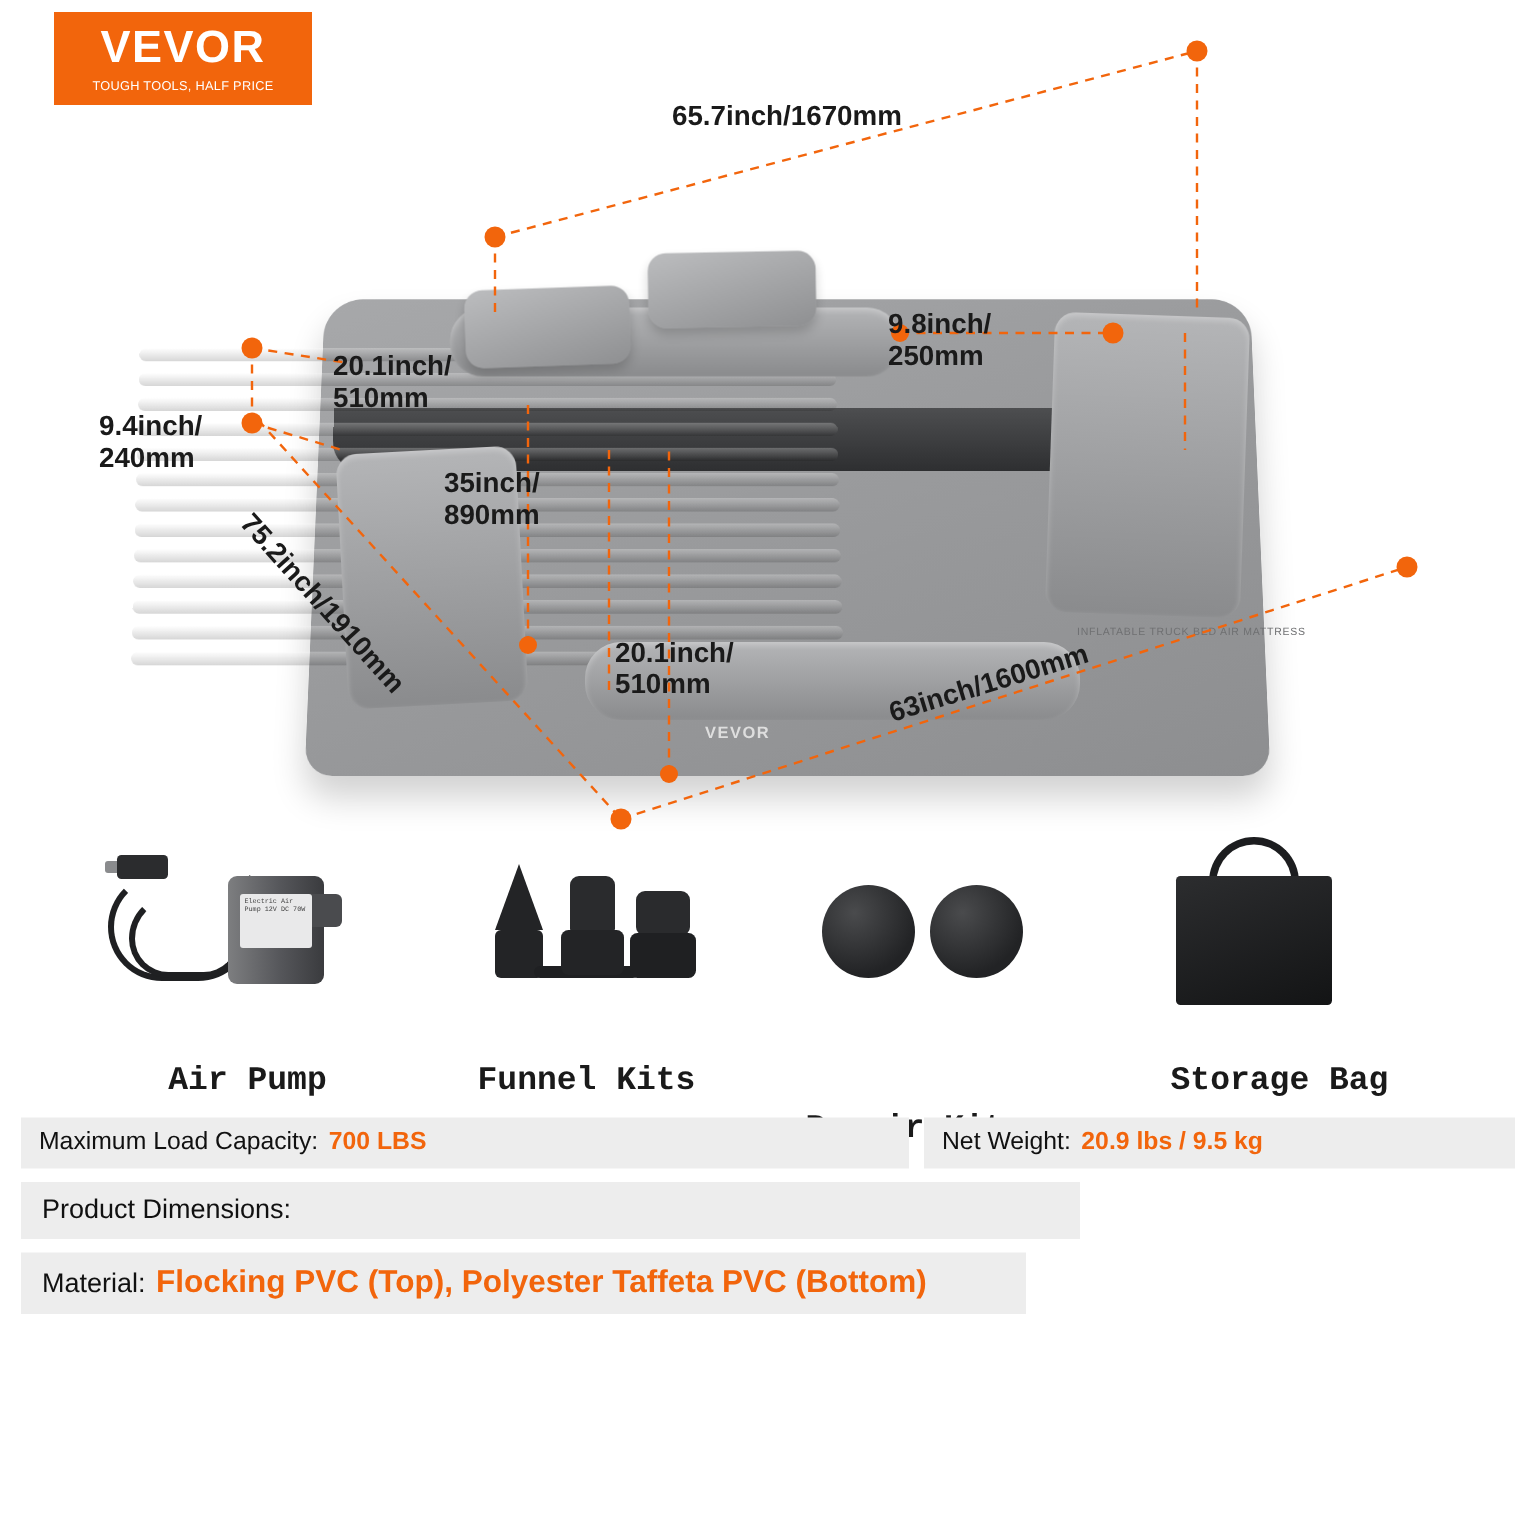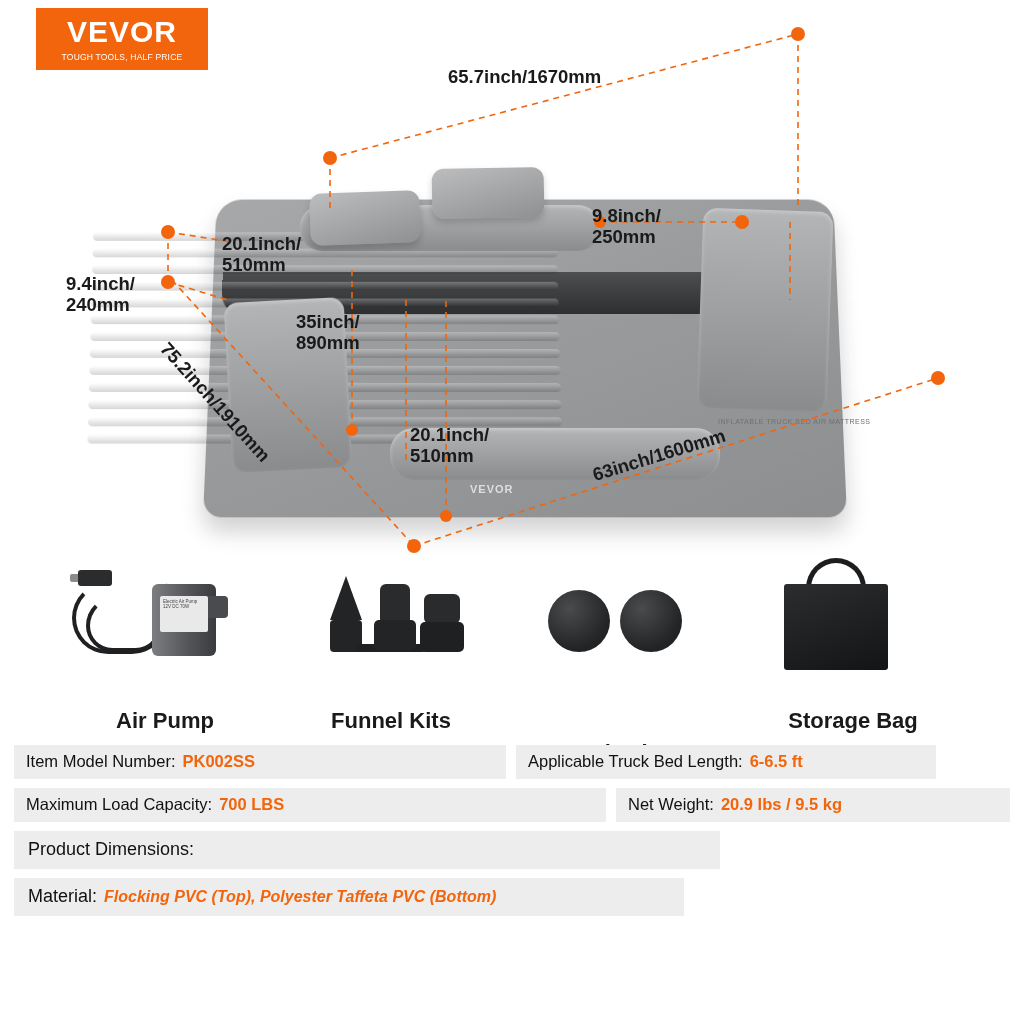--- a/index.html
+++ b/index.html
@@ -86,21 +86,21 @@
 
   
   .ov { position: absolute; left: 0; top: 0; width: 1024px; height: 560px; pointer-events: none; }
   .dim-label {
     position: absolute; font-weight: bold; color: #1a1a1a;
     line-height: 1.15; white-space: pre-line;
   }
   .dim-19 { font-size: 18.5px; }
 
   
-  .acc-row { position: absolute; left: 0; top: 552px; width: 1024px; height: 180px; }
+  .acc-row { position: absolute; left: 0; top: 552px; width: 1024px; height: 180px; font-family: Liberation Mono, monospace; }
   .acc { position: absolute; text-align: center; }
   .acc-title {
     position: absolute; width: 230px; text-align: center;
     font-size: 22px; font-weight: bold; top: 156px;
   }
 
   
   .pump-body {
     position: absolute; left: 152px; top: 32px; width: 64px; height: 72px;
     background: linear-gradient(90deg,#7d7e80,#55565a 55%,#3a3b3e);
@@ -176,21 +176,21 @@
     background: #ededed;
     padding: 7px 12px 8px 12px;
     font-size: 16.5px;
     white-space: nowrap;
     display: flex; align-items: baseline;
   }
   .chip .k { color: #111; }
   .chip .v { color: #f2650c; font-weight: bold; margin-left: 7px; }
   .chip.big { font-size: 18px; padding: 8px 14px 9px 14px; }
   .chip.big .v { font-size: 18px; }
-  .chip.mat .v { font-size: 16px; font-style: italic; }
+  .chip.mat .v { font-size: 21px; }
 </style>
 </head>
 <body>
 
 <div class="logo">
   <div class="logo-main">VEVOR</div>
   <div class="logo-sub">TOUGH TOOLS, HALF PRICE</div>
 </div>
 
 <div class="hero">
@@ -311,30 +311,20 @@
 
   <div class="acc">
     <div class="bag-handle"></div>
     <div class="bag-body"></div>
     <div class="acc-title" style="left:738px;">Storage Bag</div>
   </div>
 </div>
 
 <div class="specs">
 
-  <div class="spec-row">
-    <div class="chip" style="width:492px">
-      <span class="k">Item Model Number:</span>
-      <span class="v">PK002SS</span>
-    </div>
-    <div class="chip" style="width:420px">
-      <span class="k">Applicable Truck Bed Length:</span>
-      <span class="v">6-6.5 ft</span>
-    </div>
-  </div>
 
 
   <div class="spec-row">
     <div class="chip" style="width:592px">
       <span class="k">Maximum Load Capacity:</span>
       <span class="v">700 LBS</span>
     </div>
     <div class="chip" style="width:394px">
       <span class="k">Net Weight:</span>
       <span class="v">20.9 lbs / 9.5 kg</span>

